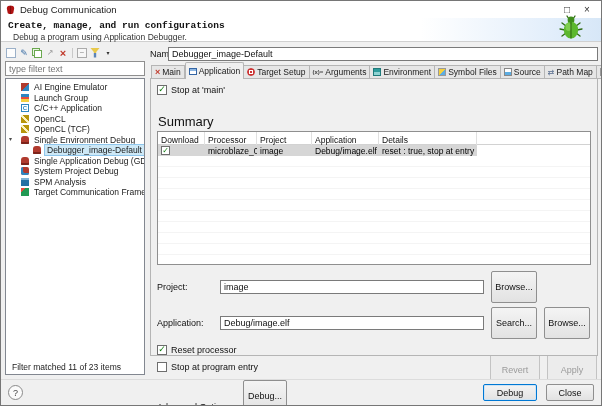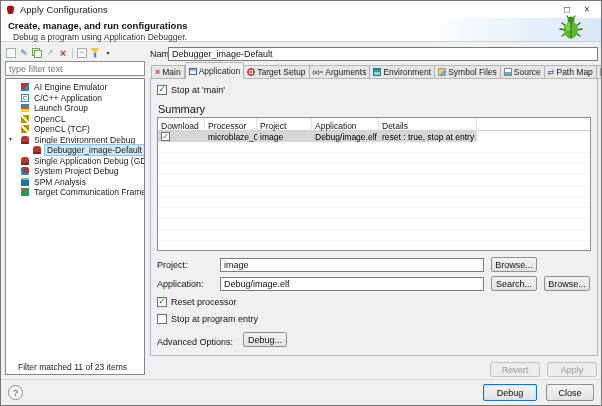--- a/index.html
+++ b/index.html
@@ -6,21 +6,21 @@
   *{box-sizing:border-box;font-family:"Liberation Sans","DejaVu Sans",sans-serif;}
   .dialog{position:relative;width:602px;height:406px;background:#f0f0f0;border:1px solid #767676;display:flex;flex-direction:column;overflow:hidden;}
 
   
   .titlebar{height:17px;background:#ffffff;display:flex;align-items:center;padding:0 4px;flex:0 0 auto;}
   .titlebar .ttext{font-size:9.5px;color:#1a1a1a;margin-left:4px;flex:1;}
   .wc{width:20px;text-align:center;font-size:10px;color:#333;line-height:15px;}
 
   
   .banner{height:24px;background:linear-gradient(to right,#ffffff 70%,#e2eefb 92%,#d7e7f7);border-bottom:1px solid #d0d0d0;padding:2px 0 0 7px;position:relative;flex:0 0 auto;}
-  .b-title{font-size:9.5px;font-weight:bold;color:#111;}
+  .b-title{font-size:9.5px;font-weight:bold;color:#111;font-family:Liberation Mono, monospace;}
   .b-sub{font-size:8.5px;color:#333;margin:1px 0 0 5px;}
   .buglogo{position:absolute;right:16px;top:-7px;}
 
   
   .body{flex:1;display:flex;padding:3px 3px 0 3px;min-height:0;}
 
   
   .sidebar{width:142px;flex:0 0 auto;display:flex;flex-direction:column;min-height:0;}
   .sb-toolbar{height:15px;display:flex;align-items:center;gap:3px;padding:1px 2px;flex:0 0 auto;}
   .tbico{width:10px;height:10px;display:inline-flex;align-items:center;justify-content:center;font-size:9px;line-height:10px;}
@@ -47,21 +47,21 @@
   .tlabel{padding:0 2px;line-height:10px;}
   .titem.sel .tlabel{background:#cde8f6;border:1px solid #8fc6ec;}
   .ico-aie{background:linear-gradient(135deg,#b03a2e 55%,#2e86c1 55%);}
   .ico-cpp{background:#fff;border:1px solid #2e86c1;color:#2e86c1;font-size:6px;font-weight:bold;}.ico-cpp::before{content:"C";}
   .ico-lg{background:linear-gradient(#2e86c1 33%,#e74c3c 33% 66%,#f4d03f 66%);}
   .ico-ocl{background:linear-gradient(45deg,#b7950b 40%,#fdf2c0 40% 60%,#b7950b 60%);}
   .ico-bug{background:#b03a2e;border-radius:3px 3px 1px 1px;box-shadow:inset 0 -2px 0 #7e241b;}
   .ico-spm{background:#2471a3;box-shadow:inset 0 2px 0 #7fb3d5;}
   .ico-sys{background:#b03a2e;border-radius:2px;box-shadow:inset 2px -2px 0 #2e86c1;}
   .ico-tcf{background:linear-gradient(135deg,#e74c3c 28%,#229954 28%);}
-  .tree-status{position:absolute;left:12px;bottom:2px;font-size:8.5px;color:#222;}
+  .tree-status{position:absolute;left:6px;bottom:2px;font-size:8.5px;color:#222;}
 
   
   .main{flex:1;display:flex;flex-direction:column;margin-left:4px;min-width:0;min-height:0;}
   .name-row{height:17px;display:flex;align-items:center;flex:0 0 auto;}
   .name-row label{font-size:9px;color:#111;width:18px;flex:0 0 auto;}
   .txt{height:14px;border:1px solid #7a7a7a;background:#fff;font-size:9px;color:#111;padding:0 3px;}
   .name-row .txt{flex:1;}
 
   .tabs{display:flex;align-items:flex-end;height:17px;padding-left:1px;flex:0 0 auto;position:relative;z-index:2;}
   .tab{display:flex;align-items:center;gap:2px;font-size:8.5px;color:#1a1a1a;padding:0 3px;background:#e6e6e6;border:1px solid #b5b5b5;border-left:none;height:14px;white-space:nowrap;}
@@ -75,39 +75,39 @@
   .ti-env{width:8px;height:8px;background:linear-gradient(#2e9c9c 50%,#8fd3d3 50%);border:1px solid #1f7a7a;}
   .ti-sym{width:8px;height:8px;background:linear-gradient(135deg,#f4d03f 50%,#5dade2 50%);border:1px solid #999;}
   .ti-src{width:8px;height:8px;background:#fff;border:1px solid #888;box-shadow:inset 0 -3px 0 #5dade2;}
   .ti-path{font-size:8px;color:#556b8d;}.ti-path::before{content:"\21C4";}
   .ti-common{width:8px;height:8px;background:#ececec;border:1px solid #9a9a9a;}
 
   .content{flex:1;border:1px solid #b5b5b5;margin-top:-1px;padding:4px 6px;background:#f0f0f0;min-height:0;position:relative;z-index:1;}
   .cbrow{display:flex;align-items:center;gap:4px;font-size:9px;color:#111;height:13px;}
   .cb{width:10px;height:10px;border:1px solid #6d6d6d;background:#fff;display:inline-flex;align-items:center;justify-content:center;font-size:9px;line-height:9px;color:transparent;flex:0 0 auto;}
   .cb.checked{color:#107c10;font-weight:bold;}
-  .grouplabel{font-size:11px;color:#111;margin:7px 0 2px 1px;}
+  .grouplabel{font-size:13px;color:#111;margin:18px 0 2px 1px;}
 
   .table{border:1px solid #8f8f8f;background:#fff;height:134px;overflow:hidden;font-size:8.5px;}
   .thead,.trow{display:flex;align-items:stretch;}
   .thead{height:13px;border-bottom:1px solid #d2d2d2;}
   .thead .c{border-right:1px solid #e0e0e0;color:#111;display:flex;align-items:center;padding:8px 3px;}
   .trow{height:11px;}
   .trow .c{display:flex;align-items:center;padding:0 3px;overflow:hidden;white-space:nowrap;}
   .trow.sel .c{background:#d6d6d6;}
   .erow{height:11px;border-bottom:1px solid #f4f4f4;}
   .c1{width:47px;flex:0 0 auto;}
   .c2{width:52px;flex:0 0 auto;}
   .c3{width:55px;flex:0 0 auto;}
   .c4{width:67px;flex:0 0 auto;}
   .c5{width:98px;flex:0 0 auto;}
   .cbs{width:9px;height:9px;font-size:8px;}
 
   .form{display:grid;grid-template-columns:56px 1fr 46px 46px;column-gap:7px;row-gap:4px;margin-top:6px;align-items:center;font-size:9px;color:#111;padding-right:1px;}
-  .btn{height:15px;font-size:9px;color:#111;background:linear-gradient(#f4f4f4,#e2e2e2);border:1px solid #8f8f8f;border-radius:2px;display:flex;align-items:center;justify-content:center;padding:0 4px;}
+  .btn{height:32px;font-size:9px;color:#111;background:linear-gradient(#f4f4f4,#e2e2e2);border:1px solid #8f8f8f;border-radius:2px;display:flex;align-items:center;justify-content:center;padding:0 4px;}
   .form .txt{width:100%;}
   .full{grid-column:1 / -1;}
   .advrow{display:flex;align-items:flex-end;gap:10px;margin-top:3px;}
   .advrow .btn{width:44px;flex:0 0 auto;}
 
   .ra-row{height:23px;display:flex;align-items:center;justify-content:flex-end;gap:7px;flex:0 0 auto;padding:4px 1px 0 0;}
   .btn.disabled{color:#9b9b9b;background:#ececec;border-color:#c3c3c3;}
   .ra-row .btn{width:50px;}
 
   
@@ -120,21 +120,21 @@
 </head>
 <body>
 
 <div class="dialog">
 
   <div class="titlebar">
     <svg width="11" height="11" viewBox="0 0 12 12">
       <path d="M2 5 Q2 1 6 2 Q10 1 10 5 L9 10 Q6 12 3 10 Z" fill="#b01212"></path>
       <line x1="6" y1="2" x2="6" y2="11" stroke="#7d0c0c" stroke-width="1"></line>
     </svg>
-    <span class="ttext">Apply Configurations</span>
+    <span class="ttext">Debug Communication</span>
     <span class="wc">□</span>
     <span class="wc">×</span>
   </div>
 
   <div class="banner">
     <div class="b-title">Create, manage, and run configurations</div>
     <div class="b-sub">Debug a program using Application Debugger.</div>
     <svg class="buglogo" width="28" height="30" viewBox="0 0 28 30">
       <g stroke="#2e6b12" stroke-width="1.3" stroke-linecap="round">
         <line x1="5" y1="12" x2="9" y2="15"></line>
@@ -167,26 +167,26 @@
         <span class="tbico tb-filter"></span>
         <span class="tbico tb-arrow"></span>
       </div>
       <input class="filterbox" placeholder="type filter text" style="">
       <div class="tree">
         <div class="titem">
           <span class="tico ico-aie"></span>
           <span class="tlabel">AI Engine Emulator</span>
         </div>
         <div class="titem">
+          <span class="tico ico-lg"></span>
+          <span class="tlabel">Launch Group</span>
+        </div>
+        <div class="titem">
           <span class="tico ico-cpp"></span>
           <span class="tlabel">C/C++ Application</span>
-        </div>
-        <div class="titem">
-          <span class="tico ico-lg"></span>
-          <span class="tlabel">Launch Group</span>
         </div>
         <div class="titem">
           <span class="tico ico-ocl"></span>
           <span class="tlabel">OpenCL</span>
         </div>
         <div class="titem">
           <span class="tico ico-ocl"></span>
           <span class="tlabel">OpenCL (TCF)</span>
         </div>
         <div class="titem">

